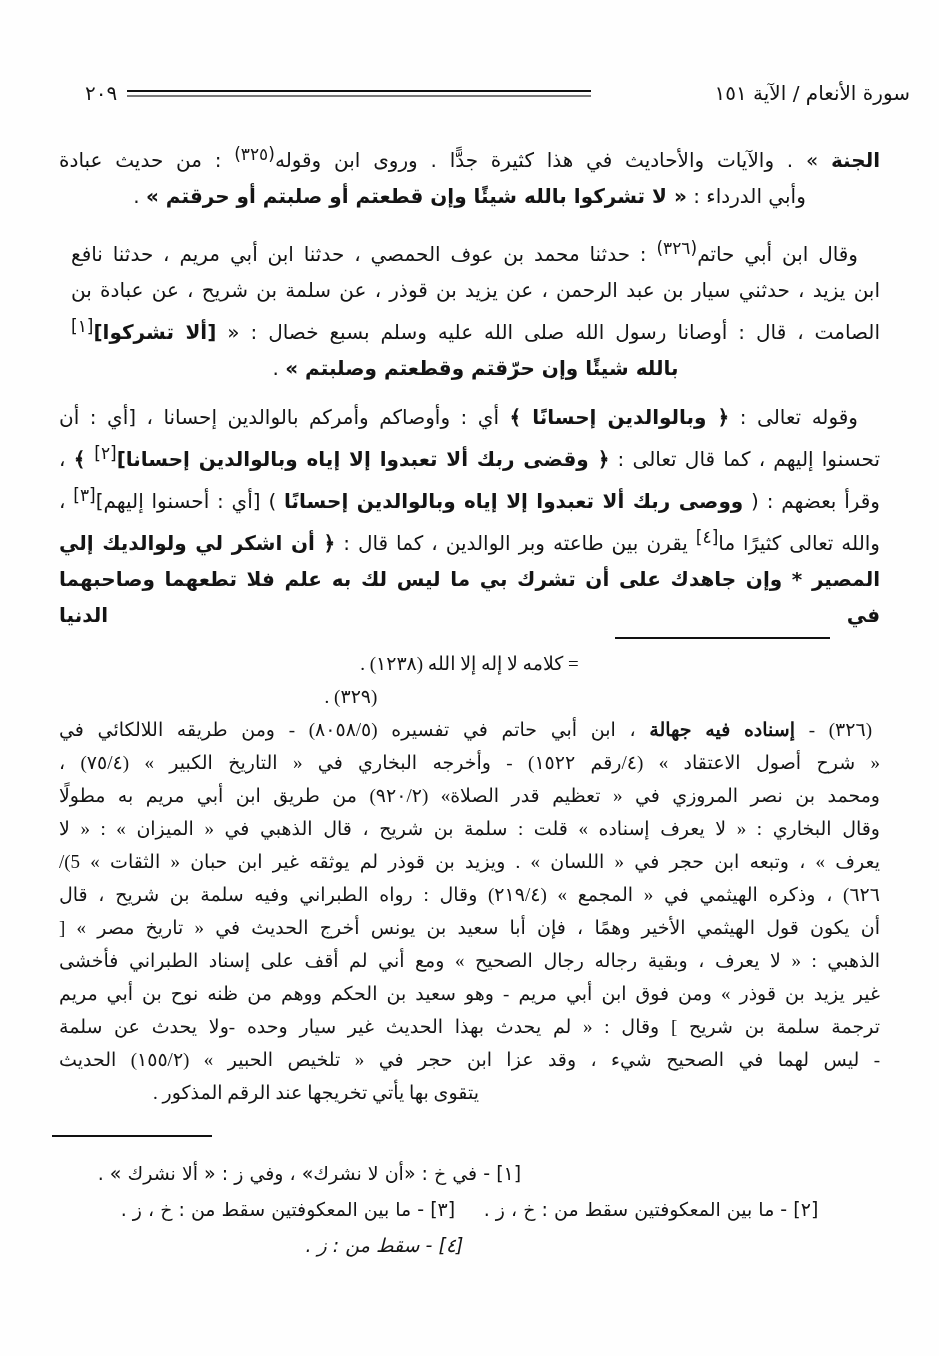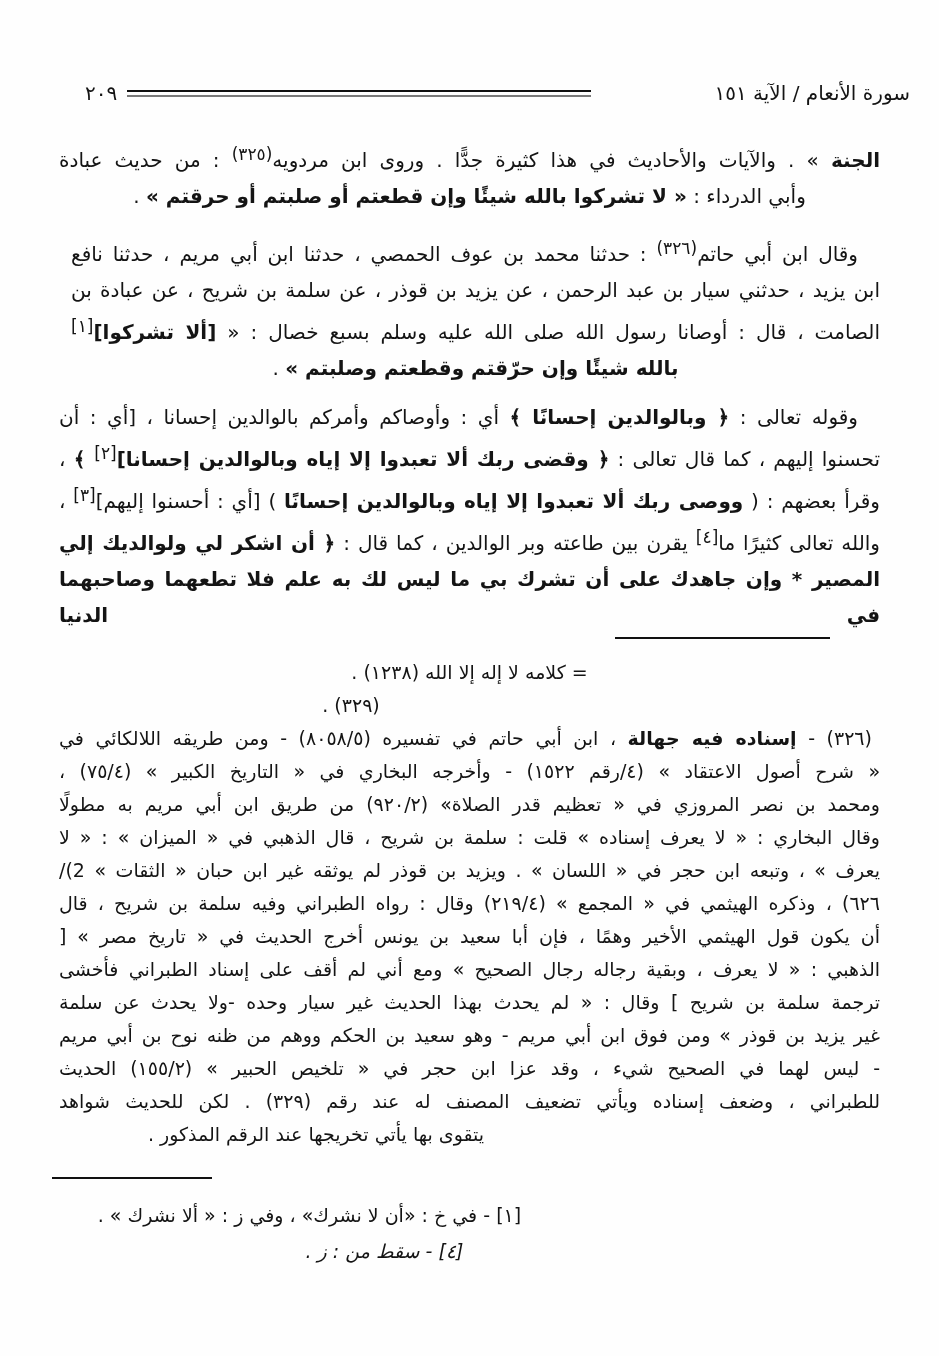--- a/index.html
+++ b/index.html
@@ -42,21 +42,21 @@
   .line.r{text-align:center;}
   .b{font-weight:700;}
   .sup{font-size:17px;vertical-align:7px;font-weight:400;}
   
   .fsep{
     width:215px;height:0;
     border-top:2px solid #111;
     margin:4px 50px 0 auto;   
     margin-right:50px;
   }
-  .footnotes{margin-top:17px;font-size:19px;}
+  .footnotes{margin-top:8px;font-size:19px;font-family:Liberation Serif, serif;}
   .footnotes .line{line-height:33px;}
   
   .bsep{
     width:160px;height:0;
     border-top:2px solid #111;
     margin-top:26px;
     margin-left:-7px;
     margin-right:auto; 
   }
   .bnotes{margin-top:18px;font-size:19px;}
@@ -69,21 +69,21 @@
 
   <div class="header">
     <span class="header-title">سورة الأنعام / الآية ١٥١</span>
     <span class="header-rule"></span>
     <span class="page-number">٢٠٩</span>
   </div>
 
   <div class="content">
     <div class="main" id="main-text">
         <div class="para">
-          <div class="line j"><span class="b">الجنة</span><span> » . والآيات والأحاديث في هذا كثيرة جدًّا . وروى ابن مردويه</span><span class="sup">(٣٢٥)</span><span> : من حديث عبادة</span></div>
+          <div class="line j"><span class="b">الجنة</span><span> » . والآيات والأحاديث في هذا كثيرة جدًّا . وروى ابن وقوله</span><span class="sup">(٣٢٥)</span><span> : من حديث عبادة</span></div>
           <div class="line r"><span>وأبي الدرداء : </span><span class="b">« لا تشركوا بالله شيئًا وإن قطعتم أو صلبتم أو حرقتم »</span><span> .</span></div>
         </div>
         <div class="para gap16">
           <div class="line j" style="text-indent: 22px;"><span>وقال ابن أبي حاتم</span><span class="sup">(٣٢٦)</span><span> : حدثنا محمد بن عوف الحمصي ، حدثنا ابن أبي مريم ، حدثنا نافع</span></div>
           <div class="line j"><span>ابن يزيد ، حدثني سيار بن عبد الرحمن ، عن يزيد بن قوذر ، عن سلمة بن شريح ، عن عبادة بن</span></div>
           <div class="line j"><span>الصامت ، قال : أوصانا رسول الله صلى الله عليه وسلم بسبع خصال : « </span><span class="b">[ألا تشركوا]</span><span class="sup">[١]</span></div>
           <div class="line r"><span class="b">بالله شيئًا وإن حرّقتم وقطعتم وصلبتم »</span><span> .</span></div>
         </div>
         <div class="para gap13">
           <div class="line j" style="text-indent: 22px;"><span>وقوله تعالى : </span><span class="b">﴿ وبالوالدين إحسانًا ﴾</span><span> أي : وأوصاكم وأمركم بالوالدين إحسانا ، [أي : أن</span></div>
@@ -95,31 +95,31 @@
       </div>
 
     <div class="fsep"></div>
     <div class="footnotes" id="footnotes">
         <div class="line r"><span>= كلامه لا إله إلا الله (١٢٣٨) .</span></div>
         <div class="line r" style="margin-right: 237px;"><span>(٣٢٩) .</span></div>
         <div class="line j" style="text-indent: 8px;"><span>(٣٢٦) - </span><span class="b">إسناده فيه جهالة</span><span> ، ابن أبي حاتم في تفسيره (٨٠٥٨/٥) - ومن طريقه اللالكائي في</span></div>
         <div class="line j"><span>« شرح أصول الاعتقاد » (٤/رقم ١٥٢٢) - وأخرجه البخاري في « التاريخ الكبير » (٧٥/٤) ،</span></div>
         <div class="line j"><span>ومحمد بن نصر المروزي في « تعظيم قدر الصلاة» (٩٢٠/٢) من طريق ابن أبي مريم به مطولًا</span></div>
         <div class="line j"><span>وقال البخاري : « لا يعرف إسناده » قلت : سلمة بن شريح ، قال الذهبي في « الميزان » : « لا</span></div>
-        <div class="line j"><span>يعرف » ، وتبعه ابن حجر في « اللسان » . ويزيد بن قوذر لم يوثقه غير ابن حبان « الثقات » ‎(2/</span></div>
+        <div class="line j"><span>يعرف » ، وتبعه ابن حجر في « اللسان » . ويزيد بن قوذر لم يوثقه غير ابن حبان « الثقات » ‎(5/</span></div>
         <div class="line j"><span>٦٢٦) ، وذكره الهيثمي في « المجمع » (٢١٩/٤) وقال : رواه الطبراني وفيه سلمة بن شريح ، قال</span></div>
         <div class="line j"><span>أن يكون قول الهيثمي الأخير وهمًا ، فإن أبا سعيد بن يونس أخرج الحديث في « تاريخ مصر » [</span></div>
         <div class="line j"><span>الذهبي : « لا يعرف ، وبقية رجاله رجال الصحيح » ومع أني لم أقف على إسناد الطبراني فأخشى</span></div>
+        <div class="line j"><span>غير يزيد بن قوذر » ومن فوق ابن أبي مريم - وهو سعيد بن الحكم ووهم من ظنه نوح بن أبي مريم</span></div>
         <div class="line j"><span>ترجمة سلمة بن شريح ] وقال : « لم يحدث بهذا الحديث غير سيار وحده -ولا يحدث عن سلمة</span></div>
-        <div class="line j"><span>غير يزيد بن قوذر » ومن فوق ابن أبي مريم - وهو سعيد بن الحكم ووهم من ظنه نوح بن أبي مريم</span></div>
         <div class="line j"><span>- ليس لهما في الصحيح شيء ، وقد عزا ابن حجر في « تلخيص الحبير » (١٥٥/٢) الحديث</span></div>
-        <div class="line j"><span>للطبراني ، وضعف إسناده ويأتي تضعيف المصنف له عند رقم (٣٢٩) . لكن للحديث شواهد</span></div>
         <div class="line r" style="margin-right: 307px;"><span>يتقوى بها يأتي تخريجها عند الرقم المذكور .</span></div>
       </div>
 
     <div class="bsep"></div>
     <div class="bnotes" id="bottom-notes">
         <div class="line r" style="margin-right: 320px;"><span>[١] - في خ : «أن لا نشرك» ، وفي ز : « ألا نشرك » .</span></div>
+        <div class="line r"><span>[٢] - ما بين المعكوفتين سقط من : خ ، ز .  [٣] - ما بين المعكوفتين سقط من : خ ، ز .</span></div>
         <div class="line r" style="margin-right: 170px; font-style: italic;"><span>[٤] - سقط من : ز .</span></div>
       </div>
   </div>
 
 </div>
 
 </body></html>

